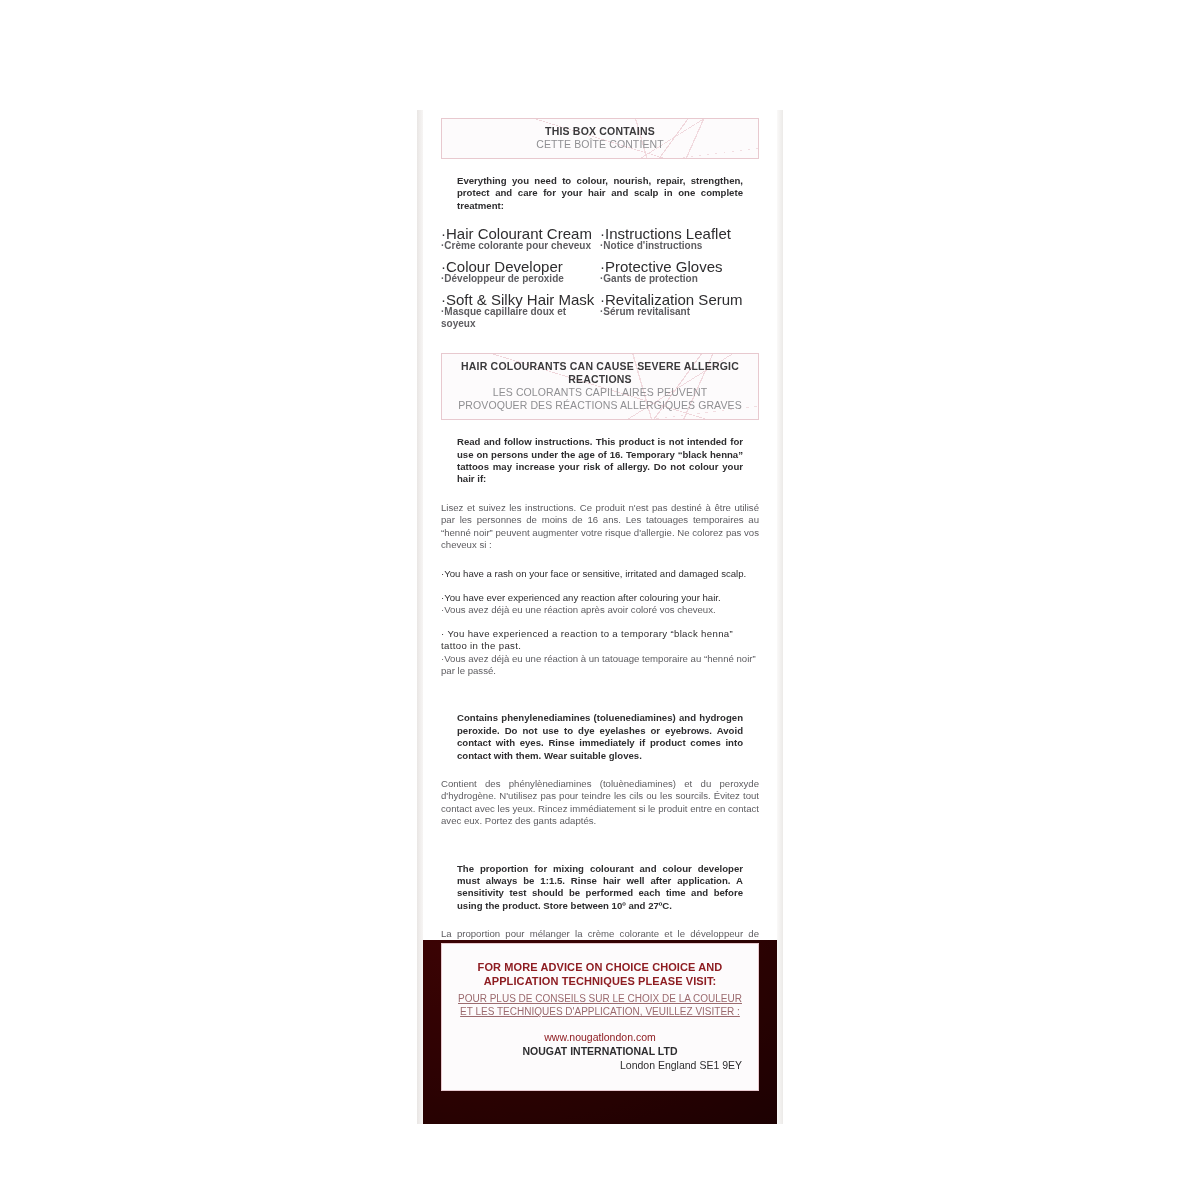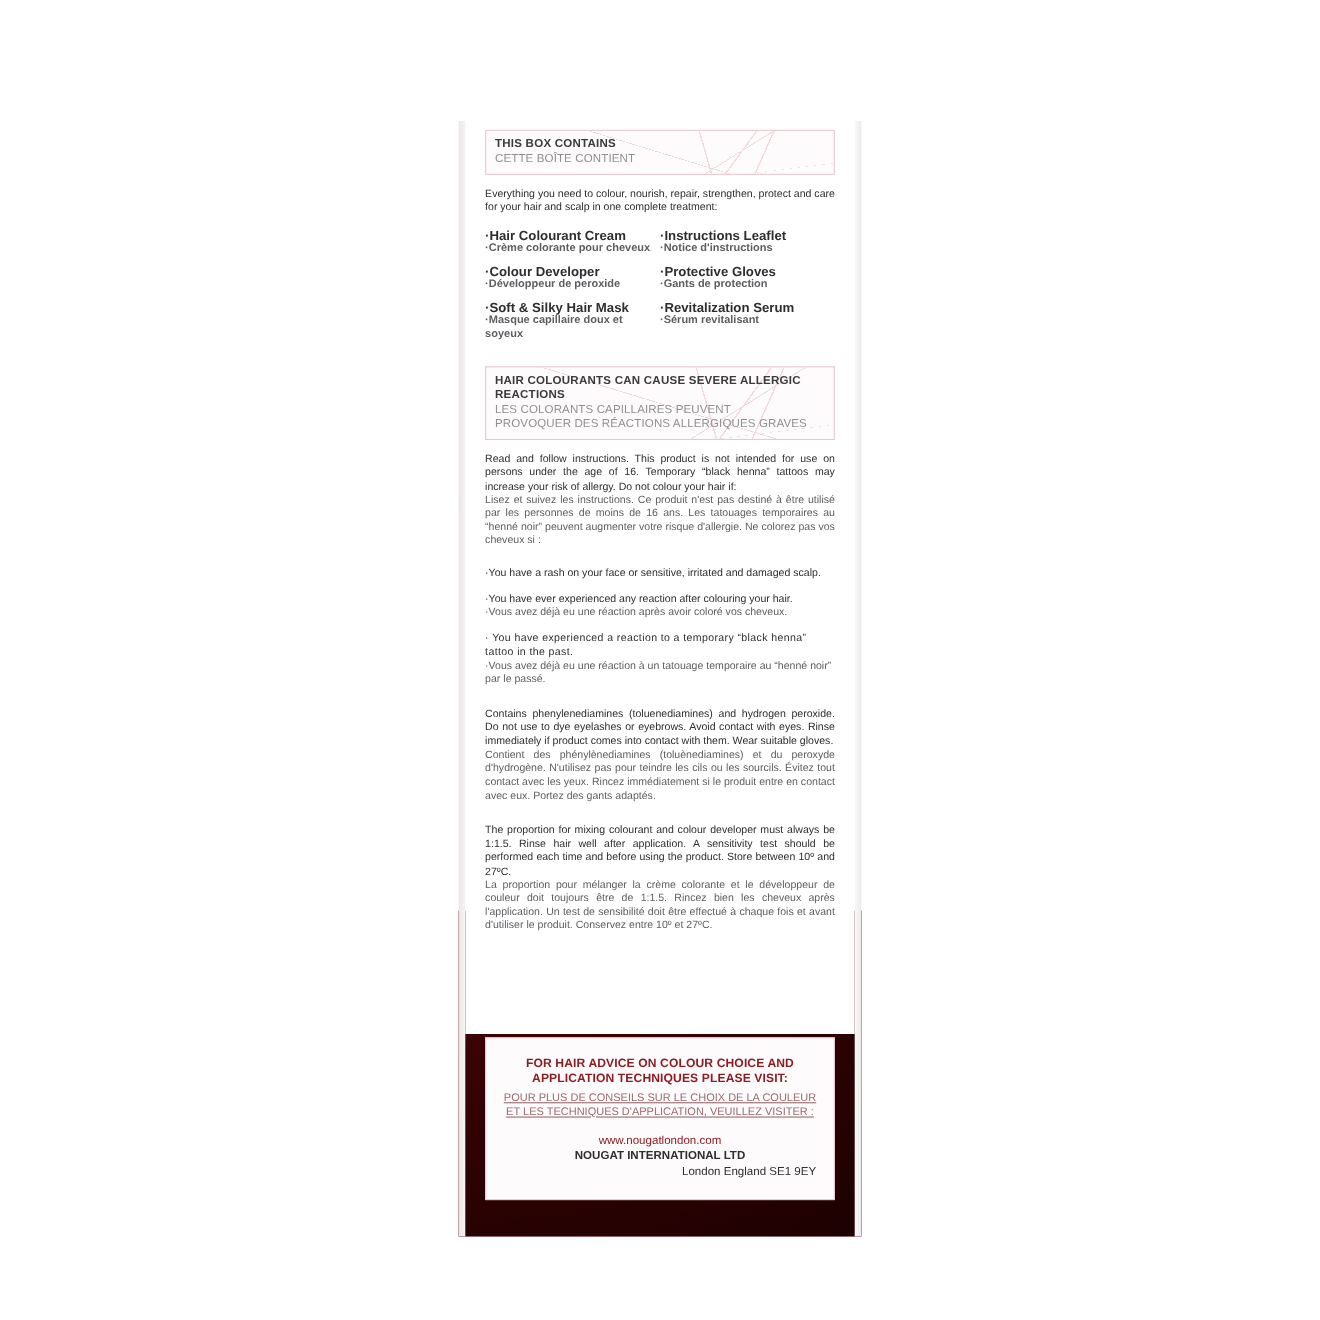--- a/index.html
+++ b/index.html
@@ -55,20 +55,21 @@
     box-sizing: border-box;
     padding: 8px 18px 0 18px;
   }
   
   .head-box {
     position: relative;
     border: 1px solid #e8c9cf;
     background: #fdfbfc;
     padding: 6px 8px 7px 8px;
     margin-bottom: 12px;
+    text-align: center;
     overflow: hidden;
   }
   .head-box::before {
     content: "";
     position: absolute;
     inset: 0;
     background-image:
       linear-gradient(17deg, transparent 49.6%, #efd4d9 49.6%, #efd4d9 50.1%, transparent 50.1%),
       linear-gradient(-32deg, transparent 30.7%, #f0d7dc 30.7%, #f0d7dc 31.1%, transparent 31.1%),
       linear-gradient(74deg, transparent 62.4%, #f2dade 62.4%, #f2dade 62.8%, transparent 62.8%),
@@ -87,45 +88,45 @@
     line-height: 13px;
   }
   .head-fr {
     font-size: 10.5px;
     color: #8f8f92;
     line-height: 13px;
     letter-spacing: 0.1px;
   }
   .p-en {
     font-size: 9.6px;
-    font-weight: normal;
+    font-weight: bold;
     color: #2e2d2f;
     line-height: 12.4px;
     text-align: justify;
-    margin: 0;
+    margin: 16px;
   }
   .p-fr {
     font-size: 9.6px;
     color: #5e5d61;
     line-height: 12.4px;
     text-align: justify;
     margin: 0;
   }
   .block { margin-bottom: 11px; }
   .items {
     display: flex;
     gap: 0px;
     margin-top: 12px;
     margin-bottom: 14px;
   }
   .items-col { width: 50%; }
   .item { margin-bottom: 9px; }
   .item-en {
-    font-size: 12px;
-    font-weight: bold;
+    font-size: 15px;
+    font-weight: normal;
     color: #2e2d2f;
     line-height: 12px;
   }
   .item-fr {
     font-size: 10px;
     color: #5e5d61;
     line-height: 12px;
     font-weight: bold;
   }
   .bullet-group { margin-bottom: 11px; }
@@ -287,21 +288,21 @@
       <div style="height:8px"></div>
 
       <div class="block">
         <p class="p-en">The proportion for mixing colourant and colour developer must always be 1:1.5. Rinse hair well after application. A sensitivity test should be performed each time and before using the product. Store between 10º and 27ºC.</p>
         <p class="p-fr">La proportion pour mélanger la crème colorante et le développeur de couleur doit toujours être de 1:1.5. Rincez bien les cheveux après l'application. Un test de sensibilité doit être effectué à chaque fois et avant d'utiliser le produit. Conservez entre 10º et 27ºC.</p>
       </div>
 
     </div>
 
     <div id="footer-box">
-      <div class="f-en">FOR HAIR ADVICE ON COLOUR CHOICE AND APPLICATION TECHNIQUES PLEASE VISIT:</div>
+      <div class="f-en">FOR MORE ADVICE ON CHOICE CHOICE AND APPLICATION TECHNIQUES PLEASE VISIT:</div>
       <div class="f-fr">POUR PLUS DE CONSEILS SUR LE CHOIX DE LA COULEUR</div>
       <div class="f-fr" style="margin-top:0">ET LES TECHNIQUES D'APPLICATION, VEUILLEZ VISITER :</div>
       <div class="f-url">www.nougatlondon.com</div>
       <div class="f-co">NOUGAT INTERNATIONAL LTD</div>
       <div class="f-addr">London England SE1 9EY</div>
     </div>
 
   </div>
 </div>
 

